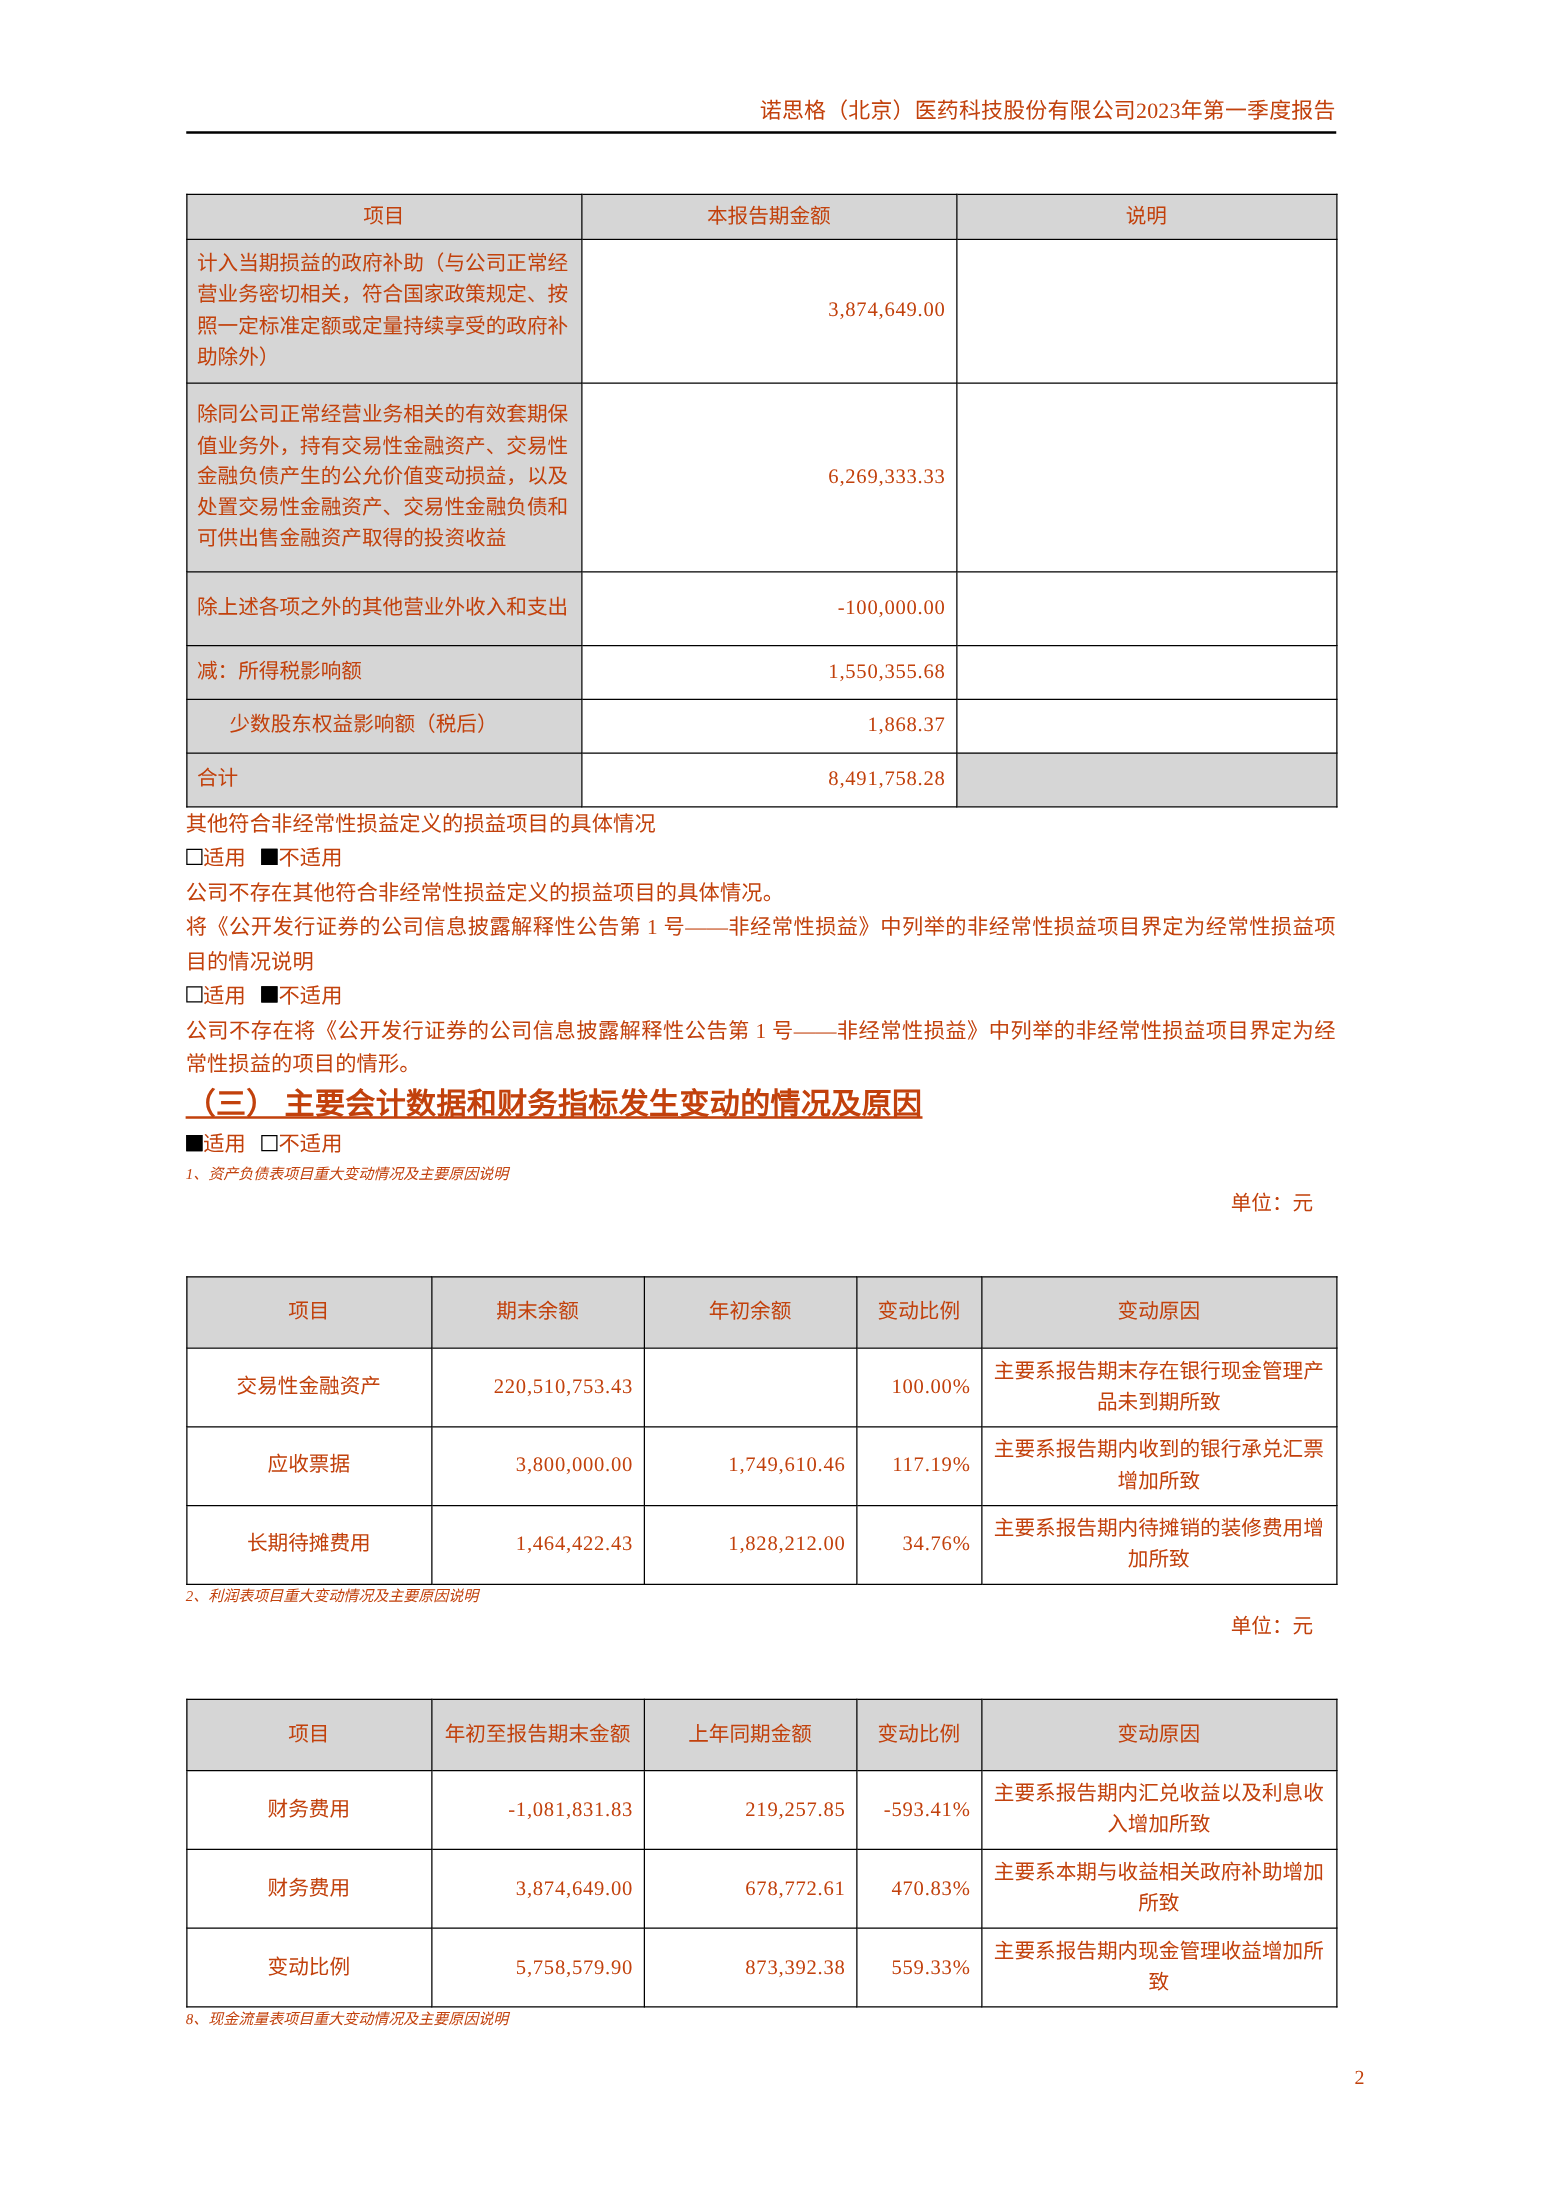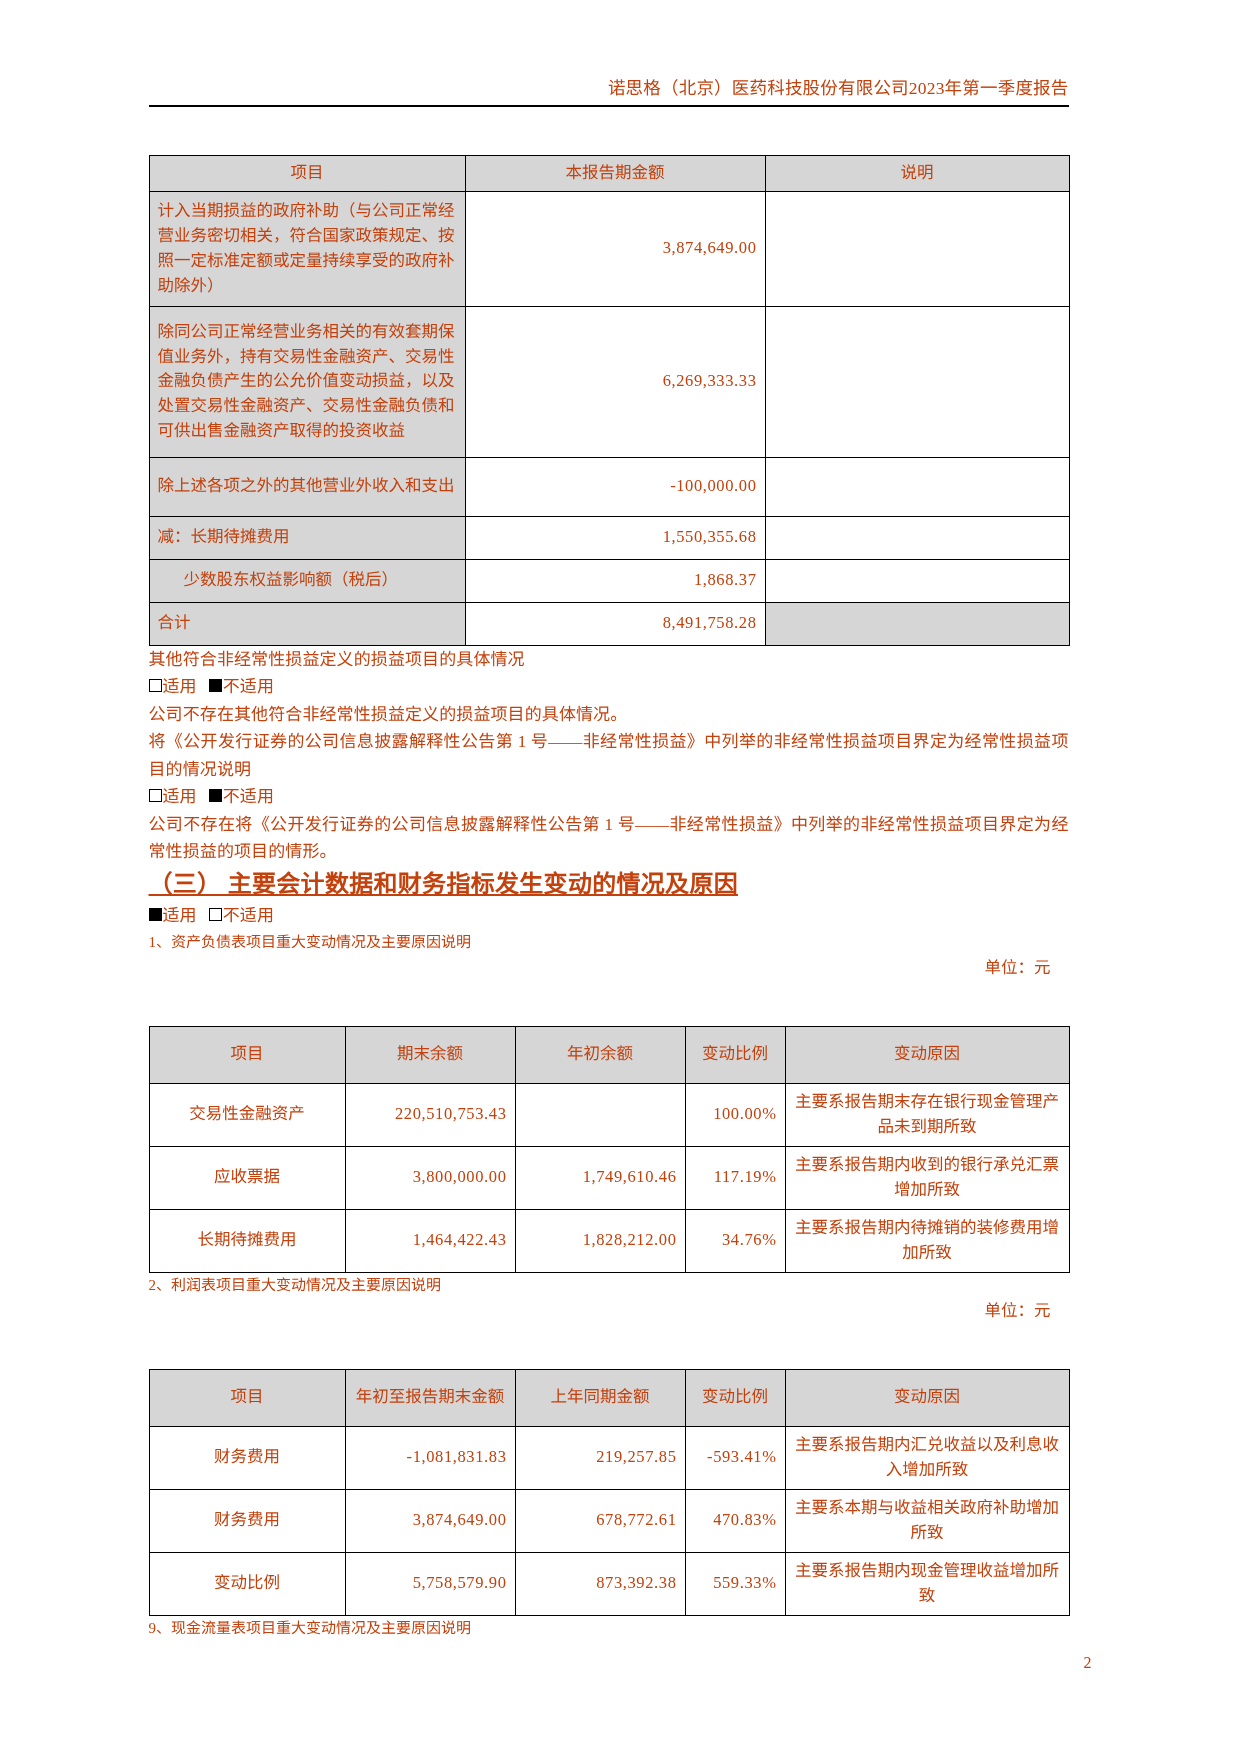--- a/index.html
+++ b/index.html
@@ -121,23 +121,24 @@
 
   h2.section-title {
     margin: 0;
     font-size: 24px;
     font-weight: bold;
     line-height: 1.5;
     letter-spacing: 0.3px;
     text-decoration: underline;
   }
   .subsec {
-    font-size: 15px;
+    font-size: 12px;
     line-height: 1.6;
     margin: 0;
+    font-style: italic;
   }
   .unit-line {
     font-size: 16.5px;
     text-align: right;
     margin: 0;
     padding-right: 18px;
   }
 
   
   .tbl-variance { margin-top: 8px; }
@@ -198,21 +199,21 @@
           <td class="lbl-cell tall-2">除同公司正常经营业务相关的有效套期保值业务外，持有交易性金融资产、交易性金融负债产生的公允价值变动损益，以及处置交易性金融资产、交易性金融负债和可供出售金融资产取得的投资收益</td>
           <td class="num-cell tall-2">6,269,333.33</td>
           <td class="blank-cell tall-2"></td>
         </tr>
         <tr>
           <td class="lbl-cell tall-3">除上述各项之外的其他营业外收入和支出</td>
           <td class="num-cell tall-3">-100,000.00</td>
           <td class="blank-cell tall-3"></td>
         </tr>
         <tr>
-          <td class="lbl-cell row-h">减：长期待摊费用</td>
+          <td class="lbl-cell row-h">减：所得税影响额</td>
           <td class="num-cell row-h">1,550,355.68</td>
           <td class="blank-cell row-h"></td>
         </tr>
         <tr>
           <td class="lbl-cell row-h indent-1">少数股东权益影响额（税后）</td>
           <td class="num-cell row-h">1,868.37</td>
           <td class="blank-cell row-h"></td>
         </tr>
         <tr>
           <td class="lbl-cell row-h">合计</td>
@@ -318,18 +319,18 @@
         <tr>
           <td class="item-cell">变动比例</td>
           <td class="num-cell">5,758,579.90</td>
           <td class="num-cell">873,392.38</td>
           <td class="num-cell">559.33%</td>
           <td class="reason-cell">主要系报告期内现金管理收益增加所致</td>
         </tr>
       </tbody>
     </table>
 
-    <p class="subsec sp-46">9、现金流量表项目重大变动情况及主要原因说明</p>
+    <p class="subsec sp-46">8、现金流量表项目重大变动情况及主要原因说明</p>
 
   </div>
 
   <div class="page-number">2</div>
 </div>
 
 </body></html>

